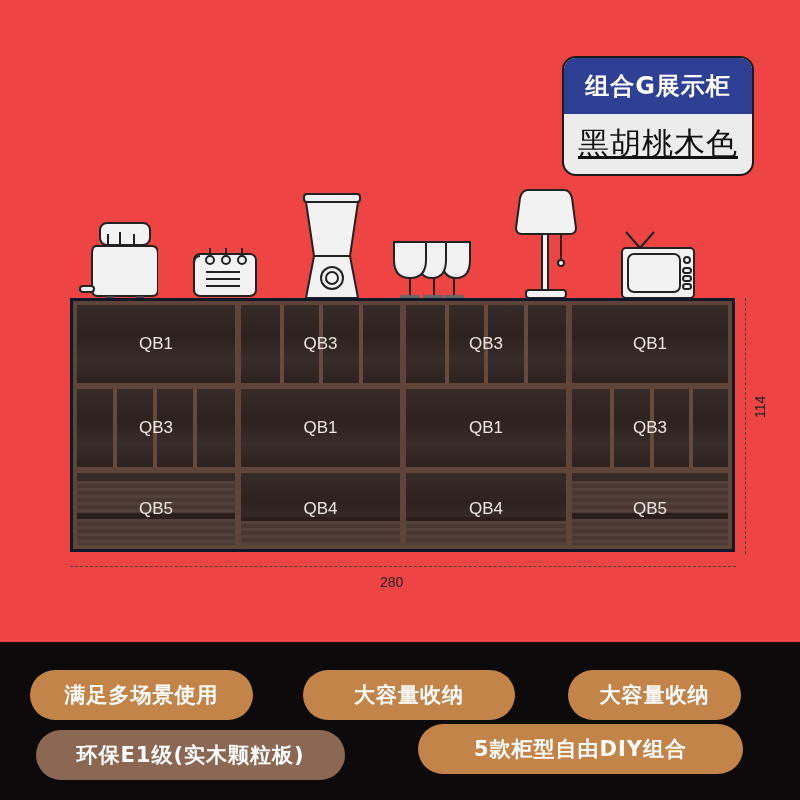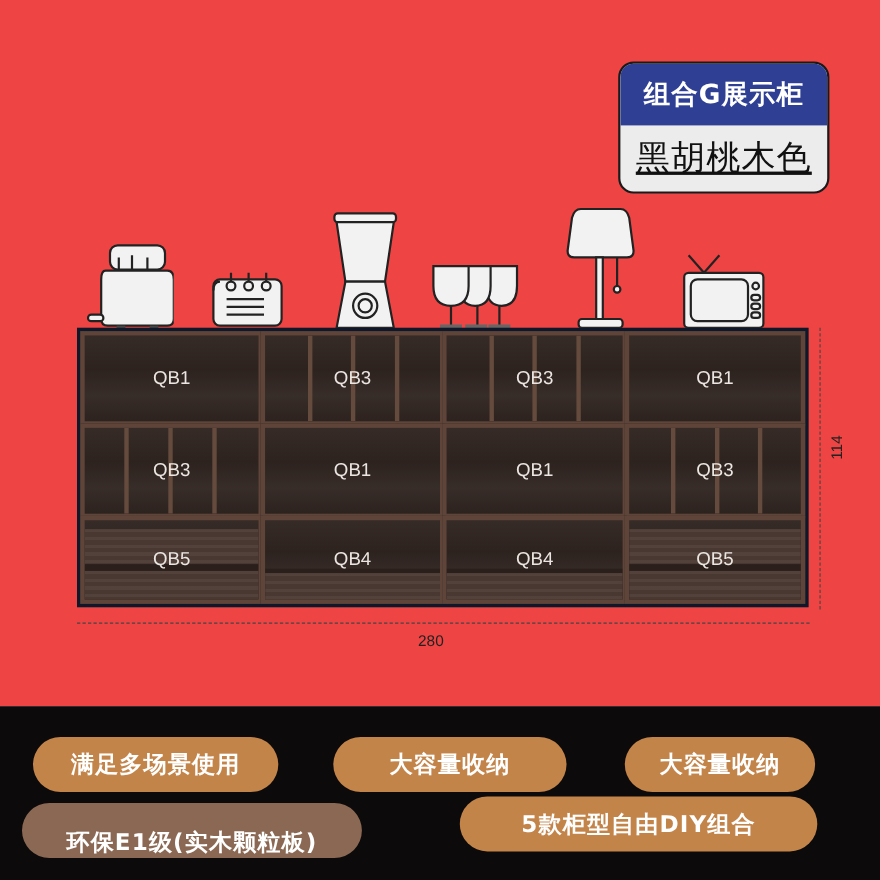--- a/index.html
+++ b/index.html
@@ -206,19 +206,19 @@
 <div class="bottom">
   <div class="pill gold" style="left:30px; top:28px; width:223px;">
     <span>满足多场景使用</span>
   </div>
   <div class="pill gold" style="left:303px; top:28px; width:212px;font-family:Liberation Mono, monospace;">
     <span>大容量收纳</span>
   </div>
   <div class="pill gold" style="left:568px; top:28px; width:173px;">
     <span>大容量收纳</span>
   </div>
-  <div class="pill brown" style="left:20px; top:88px; width:309px;align-items:flex-end;">
+  <div class="pill brown" style="left:36px; top:88px; width:309px;">
     <span>环保E1级(实木颗粒板)</span>
   </div>
   <div class="pill gold" style="left:418px; top:82px; width:325px;">
     <span>5款柜型自由DIY组合</span>
   </div>
 </div>
 
 </body></html>

